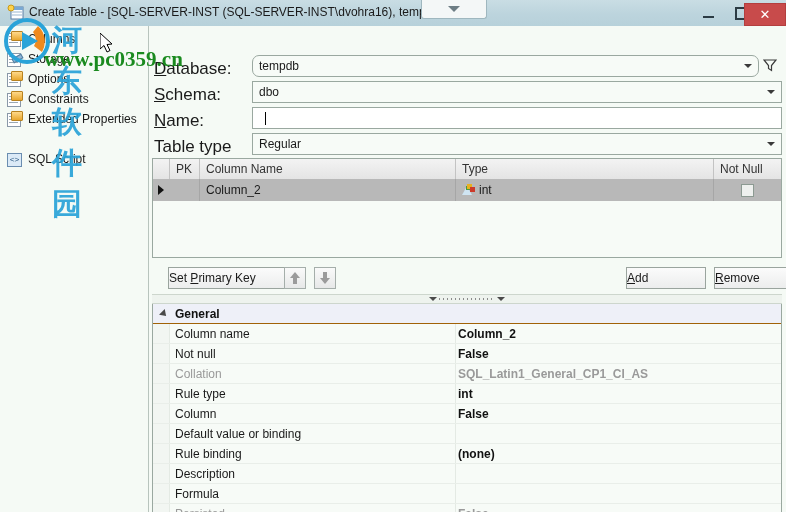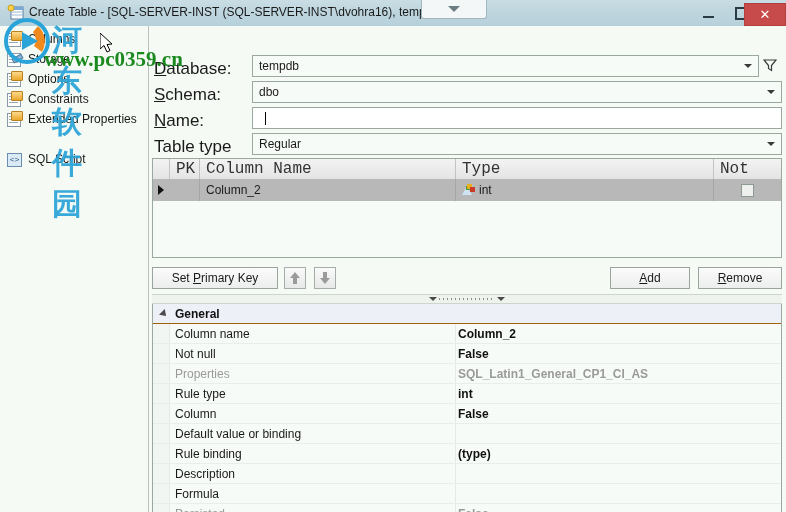--- a/index.html
+++ b/index.html
@@ -150,22 +150,22 @@
     border: 1px solid #9aa8a0; background: #f7fbf7;
     box-sizing: border-box;
   }
   .grid-head {
     position: absolute; left: 0; top: 0; height: 20px; width: 100%;
     background: linear-gradient(to bottom, #f3f3f3, #e4e4e4);
     border-bottom: 1px solid #b4b4b4;
   }
   .gh {
     position: absolute; top: 0; height: 20px; line-height: 20px;
-    font-size: 16px; color: #333; padding-left: 6px;
-    border-right: 1px solid #c3c3c3; box-sizing: border-box; font-family: Liberation Mono, monospace;
+    font-size: 12px; color: #333; padding-left: 6px;
+    border-right: 1px solid #c3c3c3; box-sizing: border-box;
   }
   .grid-row {
     position: absolute; left: 0; top: 20px; height: 22px; width: 100%;
     background: #b8b8b8;
   }
   .gc {
     position: absolute; top: 0; height: 22px; line-height: 22px;
     font-size: 12px; color: #1a1a1a; padding-left: 6px;
     border-right: 1px solid #a6a6a6; box-sizing: border-box;
     display: flex; align-items: center; gap: 4px;
@@ -198,22 +198,23 @@
   .chk {
     width: 13px; height: 13px; background: #eef0ee;
     border: 1px solid #8c9a92; box-sizing: border-box;
   }
 
   
   .btn {
     position: absolute; height: 22px;
     background: linear-gradient(to bottom, #fbfbfb, #eceded);
     border: 1px solid #9aa49e; font-size: 12px; color: #1a1a1a;
-    display: flex; align-items: center; justify-content: center;
+    display: flex; align-items: center; justify-content: flex-start;
     box-sizing: border-box;
+    margin-left: 16px;
   }
   .btn u { text-decoration: underline; }
   .arrowbtn {
     position: absolute; width: 22px; height: 22px;
     background: linear-gradient(to bottom, #fafafa, #e7e8e8);
     border: 1px solid #a5aeaa; box-sizing: border-box;
   }
   .abt-up, .abt-dn {
     position: absolute; left: 50%; margin-left: -5px;
   }
@@ -397,21 +398,21 @@
           <span class="ic-code">&lt;&gt;</span>
         </span>
         <span class="nav-label">SQL Script</span>
       </div>
     </div>
 
     <div class="rightpane">
 
       <div class="form-row" style="top:29px;">
         <span class="form-label"><u>D</u>atabase:</span>
-        <div class="form-field" style="width:505px;">
+        <div class="form-field" style="width:505px;border-radius:7px;">
           <span class="val">tempdb</span>
           <span class="arrow-down"></span>
         </div>
         <span class="funnel" style="position:absolute;left:614px;top:3px;">
           <svg width="14" height="14" viewBox="0 0 14 14">
             <polygon points="1,2 13,2 8.5,7.5 8.5,12.5 5.5,10.5 5.5,7.5" fill="none" stroke="#3a3a3a" stroke-width="1.2"></polygon>
           </svg>
         </span>
       </div>
 
@@ -509,21 +510,21 @@
             </div>
             <div class="prop-row">
               <span class="prop-leftgutter"></span>
               <span class="prop-sep"></span>
               <span class="prop-name">Not null</span>
               <span class="prop-val">False</span>
             </div>
             <div class="prop-row dim">
               <span class="prop-leftgutter"></span>
               <span class="prop-sep"></span>
-              <span class="prop-name">Properties</span>
+              <span class="prop-name">Collation</span>
               <span class="prop-val">SQL_Latin1_General_CP1_CI_AS</span>
             </div>
             <div class="prop-row">
               <span class="prop-leftgutter"></span>
               <span class="prop-sep"></span>
               <span class="prop-name">Rule type</span>
               <span class="prop-val">int</span>
             </div>
             <div class="prop-row">
               <span class="prop-leftgutter"></span>
@@ -534,21 +535,21 @@
             <div class="prop-row">
               <span class="prop-leftgutter"></span>
               <span class="prop-sep"></span>
               <span class="prop-name">Default value or binding</span>
               <span class="prop-val"></span>
             </div>
             <div class="prop-row">
               <span class="prop-leftgutter"></span>
               <span class="prop-sep"></span>
               <span class="prop-name">Rule binding</span>
-              <span class="prop-val">(type)</span>
+              <span class="prop-val">(none)</span>
             </div>
             <div class="prop-row">
               <span class="prop-leftgutter"></span>
               <span class="prop-sep"></span>
               <span class="prop-name">Description</span>
               <span class="prop-val"></span>
             </div>
             <div class="prop-row">
               <span class="prop-leftgutter"></span>
               <span class="prop-sep"></span>

